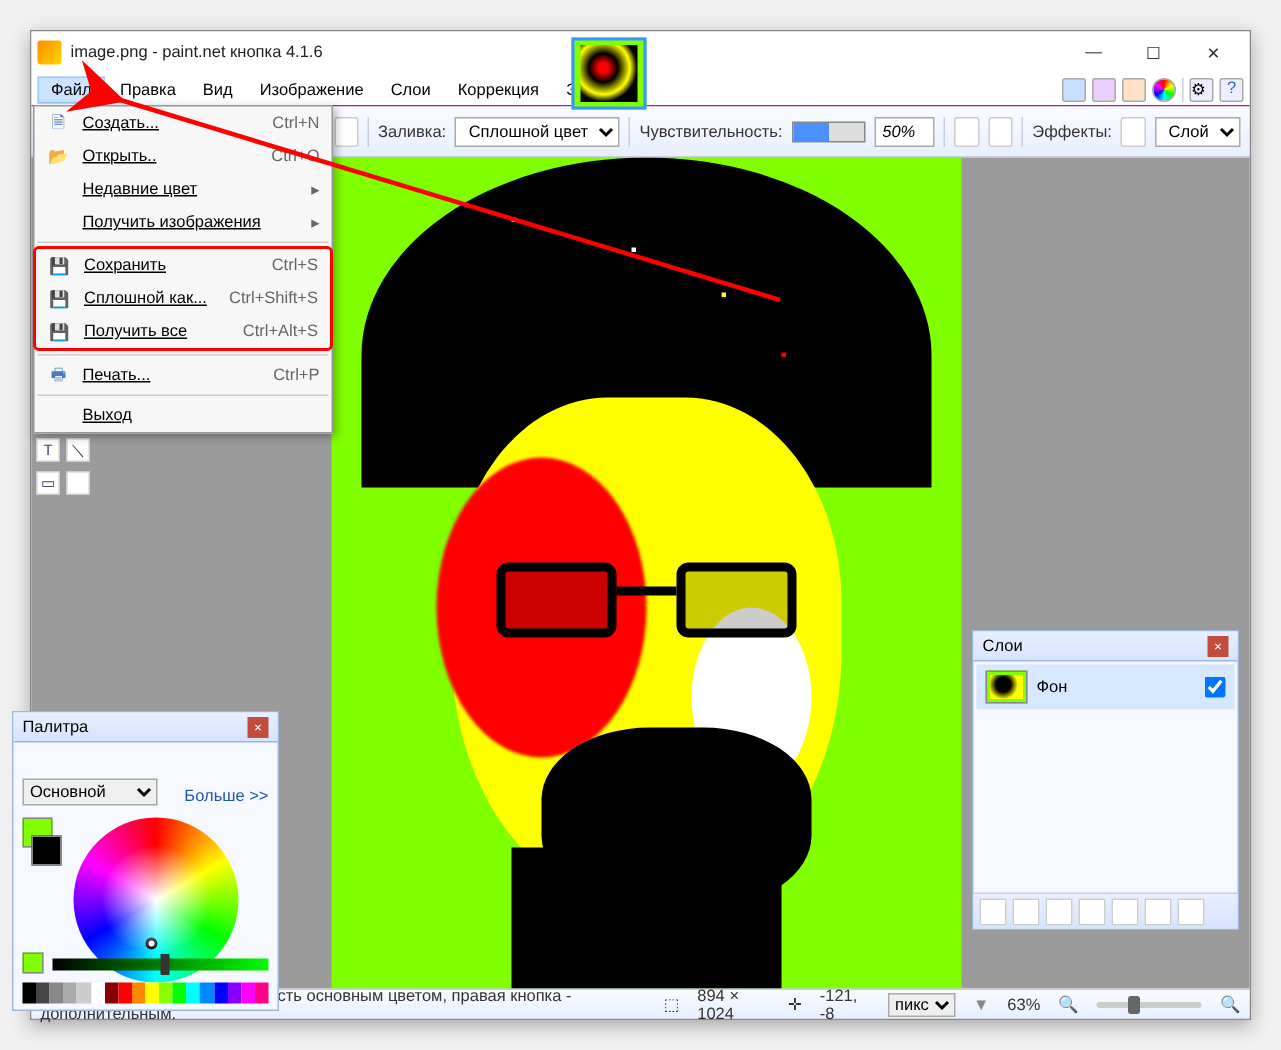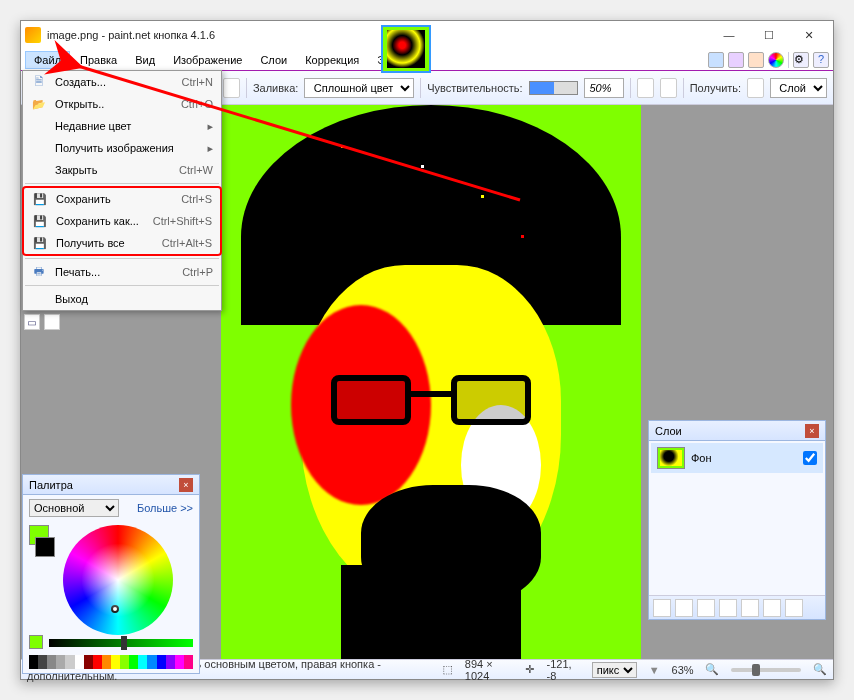--- a/index.html
+++ b/index.html
@@ -15,21 +15,21 @@
 .menubar { height: 22px; display: flex; align-items: center; padding: 0 4px; gap: 2px; background: #fff; border-bottom: 1px solid #a21caf; }
 .menubar span { padding: 2px 8px; }
 .menubar span.active { background: #cce4ff; border: 1px solid #99c9ff; }
 .rightcorner { margin-left: auto; display: flex; gap: 4px; align-items: center; }
 .rightcorner .ic { width: 16px; height: 16px; border: 1px solid #aaa; border-radius: 2px; }
 .toolbar { height: 34px; display: flex; align-items: center; padding: 0 6px; gap: 6px; background: linear-gradient(#f9fbff,#e7efff); border-bottom: 1px solid #ccd; }
 .toolbar .tbic { width: 20px; height: 20px; border: 1px solid #ccc; border-radius: 2px; background: #fff; }
 .toolbar .sep { width: 1px; height: 20px; background: #ccd; }
 .toolbar .lbl { color: #333; }
 .toolbar select, .toolbar input { border: 1px solid #aaa; height: 20px; font-size: 11px; padding: 0 4px; }
-.toolbar select { background: #fff; text-align: right; }
+.toolbar select { background: #fff; }
 .workarea { position: absolute; top: 84px; bottom: 20px; left: 0; right: 0; background: #9b9b9b; overflow: hidden; }
 .canvas { position: absolute; left: 200px; top: 0; width: 420px; height: 560px; background: #7fff00; }
 .portrait { position: absolute; inset: 0; }
 .portrait .hair { position: absolute; top: 0; left: 20px; right: 20px; height: 220px; background: #000; border-radius: 50% 50% 0 0 / 60% 60% 0 0; }
 .portrait .hairspeck { position: absolute; width: 3px; height: 3px; background: #ff0; }
 .portrait .face { position: absolute; top: 160px; left: 80px; width: 260px; height: 340px; background: #ffff00; border-radius: 40% 40% 50% 50%; }
 .portrait .shadow1 { position: absolute; top: 200px; left: 70px; width: 140px; height: 200px; background: #ff0000; border-radius: 50%; filter: blur(1px); }
 .portrait .shadow2 { position: absolute; top: 380px; left: 140px; width: 180px; height: 120px; background: #000; border-radius: 40%; }
 .portrait .glasses { position: absolute; top: 270px; left: 110px; width: 200px; height: 60px; }
 .portrait .glasses .lens { position: absolute; width: 80px; height: 50px; border: 6px solid #000; border-radius: 8px; background: rgba(0,0,0,0.2); }
@@ -39,36 +39,36 @@
 .portrait .white { position: absolute; top: 300px; left: 240px; width: 80px; height: 120px; background: #fff; border-radius: 50%; }
 .statusbar { position: absolute; bottom: 0; left: 0; right: 0; height: 20px; background: linear-gradient(#f9fbff,#e7efff); border-top: 1px solid #ccd; display: flex; align-items: center; padding: 0 6px; gap: 12px; color: #333; }
 .statusbar .grow { flex: 1; }
 .zoom-slider { width: 80px; height: 4px; background: #ccc; position: relative; border-radius: 2px; }
 .zoom-slider .thumb { position: absolute; left: 30%; top: -4px; width: 8px; height: 12px; background: #666; border-radius: 2px; }
 
 
 .dropdown { position: absolute; left: 22px; top: 70px; width: 200px; background: #f7f7f7; border: 1px solid #999; box-shadow: 2px 2px 6px rgba(0,0,0,0.3); z-index: 20; }
 .dropdown .item { display: flex; align-items: center; height: 22px; padding: 0 8px; gap: 8px; }
 .dropdown .item .ic { width: 16px; height: 16px; display: flex; align-items: center; justify-content: center; color: #4a7bbf; }
-.dropdown .item .txt { flex: 1; }
+.dropdown .item .txt { flex: 1; text-decoration: underline; }
 .dropdown .item .sc { color: #666; }
 .dropdown .item .arr { color: #666; }
 .dropdown .divider { height: 1px; background: #ccc; margin: 2px 2px; }
 .dropdown .group { border: 2px solid #ff0000; border-radius: 4px; margin: 0 -1px; }
 
 
 .toolstrip { position: absolute; left: 24px; top: 270px; width: 36px; display: flex; flex-direction: column; gap: 6px; z-index: 15; }
 .toolstrip .row { display: flex; gap: 4px; }
 .toolstrip .tl { width: 16px; height: 16px; border: 1px solid #ccc; background: #fff; display: flex; align-items: center; justify-content: center; font-size: 10px; color: #447; }
 
 
-.palette { position: absolute; left: 22px; bottom: 26px; width: 178px; height: 200px; background: #f5f8ff; border: 1px solid #9cb6e0; z-index: 15; }
+.palette { position: absolute; left: 8px; bottom: 26px; width: 178px; height: 200px; background: #f5f8ff; border: 1px solid #9cb6e0; z-index: 15; }
 .palette .hdr { height: 20px; background: linear-gradient(#e8f0ff,#d6e4ff); display: flex; align-items: center; padding: 0 6px; border-bottom: 1px solid #9cb6e0; }
 .palette .hdr .cls { margin-left: auto; width: 14px; height: 14px; background: #c14d3a; color: #fff; display: flex; align-items: center; justify-content: center; font-size: 9px; }
-.palette .ctrls { display: flex; align-items: center; padding: 4px 6px; gap: 18px; }
+.palette .ctrls { display: flex; align-items: flex-end; padding: 4px 6px; gap: 18px; margin-top: 20px; }
 .palette .ctrls select { flex: 1; border: 1px solid #aaa; height: 18px; }
 .palette .body { display: flex; padding: 4px 6px; gap: 6px; }
 .palette .swatches { width: 28px; }
 .palette .sw { width: 20px; height: 20px; border: 1px solid #888; margin-bottom: 2px; }
 .palette .wheel { width: 110px; height: 110px; border-radius: 50%; background: conic-gradient(red,yellow,lime,cyan,blue,magenta,red); position: relative; }
 .palette .wheel::after { content: ""; position: absolute; inset: 18px; border-radius: 50%; background: radial-gradient(#fff,transparent 70%); }
 .palette .wheel .dot { position: absolute; left: 48px; top: 80px; width: 8px; height: 8px; border: 2px solid #000; border-radius: 50%; background: #fff; }
 .palette .sliders { position: absolute; bottom: 22px; left: 6px; right: 6px; display: flex; align-items: center; gap: 6px; }
 .palette .sliders .trk { flex: 1; height: 8px; background: linear-gradient(90deg,#000,#0f0); position: relative; }
 .palette .sliders .trk .th { position: absolute; top: -3px; left: 50%; width: 6px; height: 14px; background: #333; }
@@ -144,21 +144,21 @@
     <span class="lbl">Заливка:</span>
     <select><option>Сплошной цвет</option></select>
     <div class="sep"></div>
     <span class="lbl">Чувствительность:</span>
     <div style="width:60px;height:14px;background:linear-gradient(90deg,#4a90ff 50%,#ddd 50%);border:1px solid #888"></div>
     <input type="text" style="width: 40px; font-style: italic;" value="50%">
     <div class="sep"></div>
     <div class="tbic"></div>
     <div class="tbic"></div>
     <div class="sep"></div>
-    <span class="lbl">Получить:</span>
+    <span class="lbl">Эффекты:</span>
     <div class="tbic" style="background:#fff"></div>
     <select><option>Слой</option></select>
   </div>
 
   <div class="workarea">
     <div class="canvas">
       <div class="portrait">
         <div class="hair"></div>
         <div class="hairspeck" style="top:40px;left:120px"></div>
         <div class="hairspeck" style="top:60px;left:200px;background:#fff"></div>
@@ -210,35 +210,30 @@
   <div class="item">
     <span class="ic"></span>
     <span class="txt">Недавние цвет</span>
     <span class="arr">▸</span>
   </div>
   <div class="item">
     <span class="ic"></span>
     <span class="txt">Получить изображения</span>
     <span class="arr">▸</span>
   </div>
-  <div class="item">
-    <span class="ic"></span>
-    <span class="txt">Закрыть</span>
-    <span class="sc">Ctrl+W</span>
-  </div>
   <div class="divider"></div>
   <div class="group">
     <div class="item">
       <span class="ic">💾</span>
       <span class="txt">Сохранить</span>
       <span class="sc">Ctrl+S</span>
     </div>
     <div class="item">
       <span class="ic">💾</span>
-      <span class="txt">Сохранить как...</span>
+      <span class="txt">Сплошной как...</span>
       <span class="sc">Ctrl+Shift+S</span>
     </div>
     <div class="item">
       <span class="ic">💾</span>
       <span class="txt">Получить все</span>
       <span class="sc">Ctrl+Alt+S</span>
     </div>
   </div>
   <div class="divider"></div>
   <div class="item">

